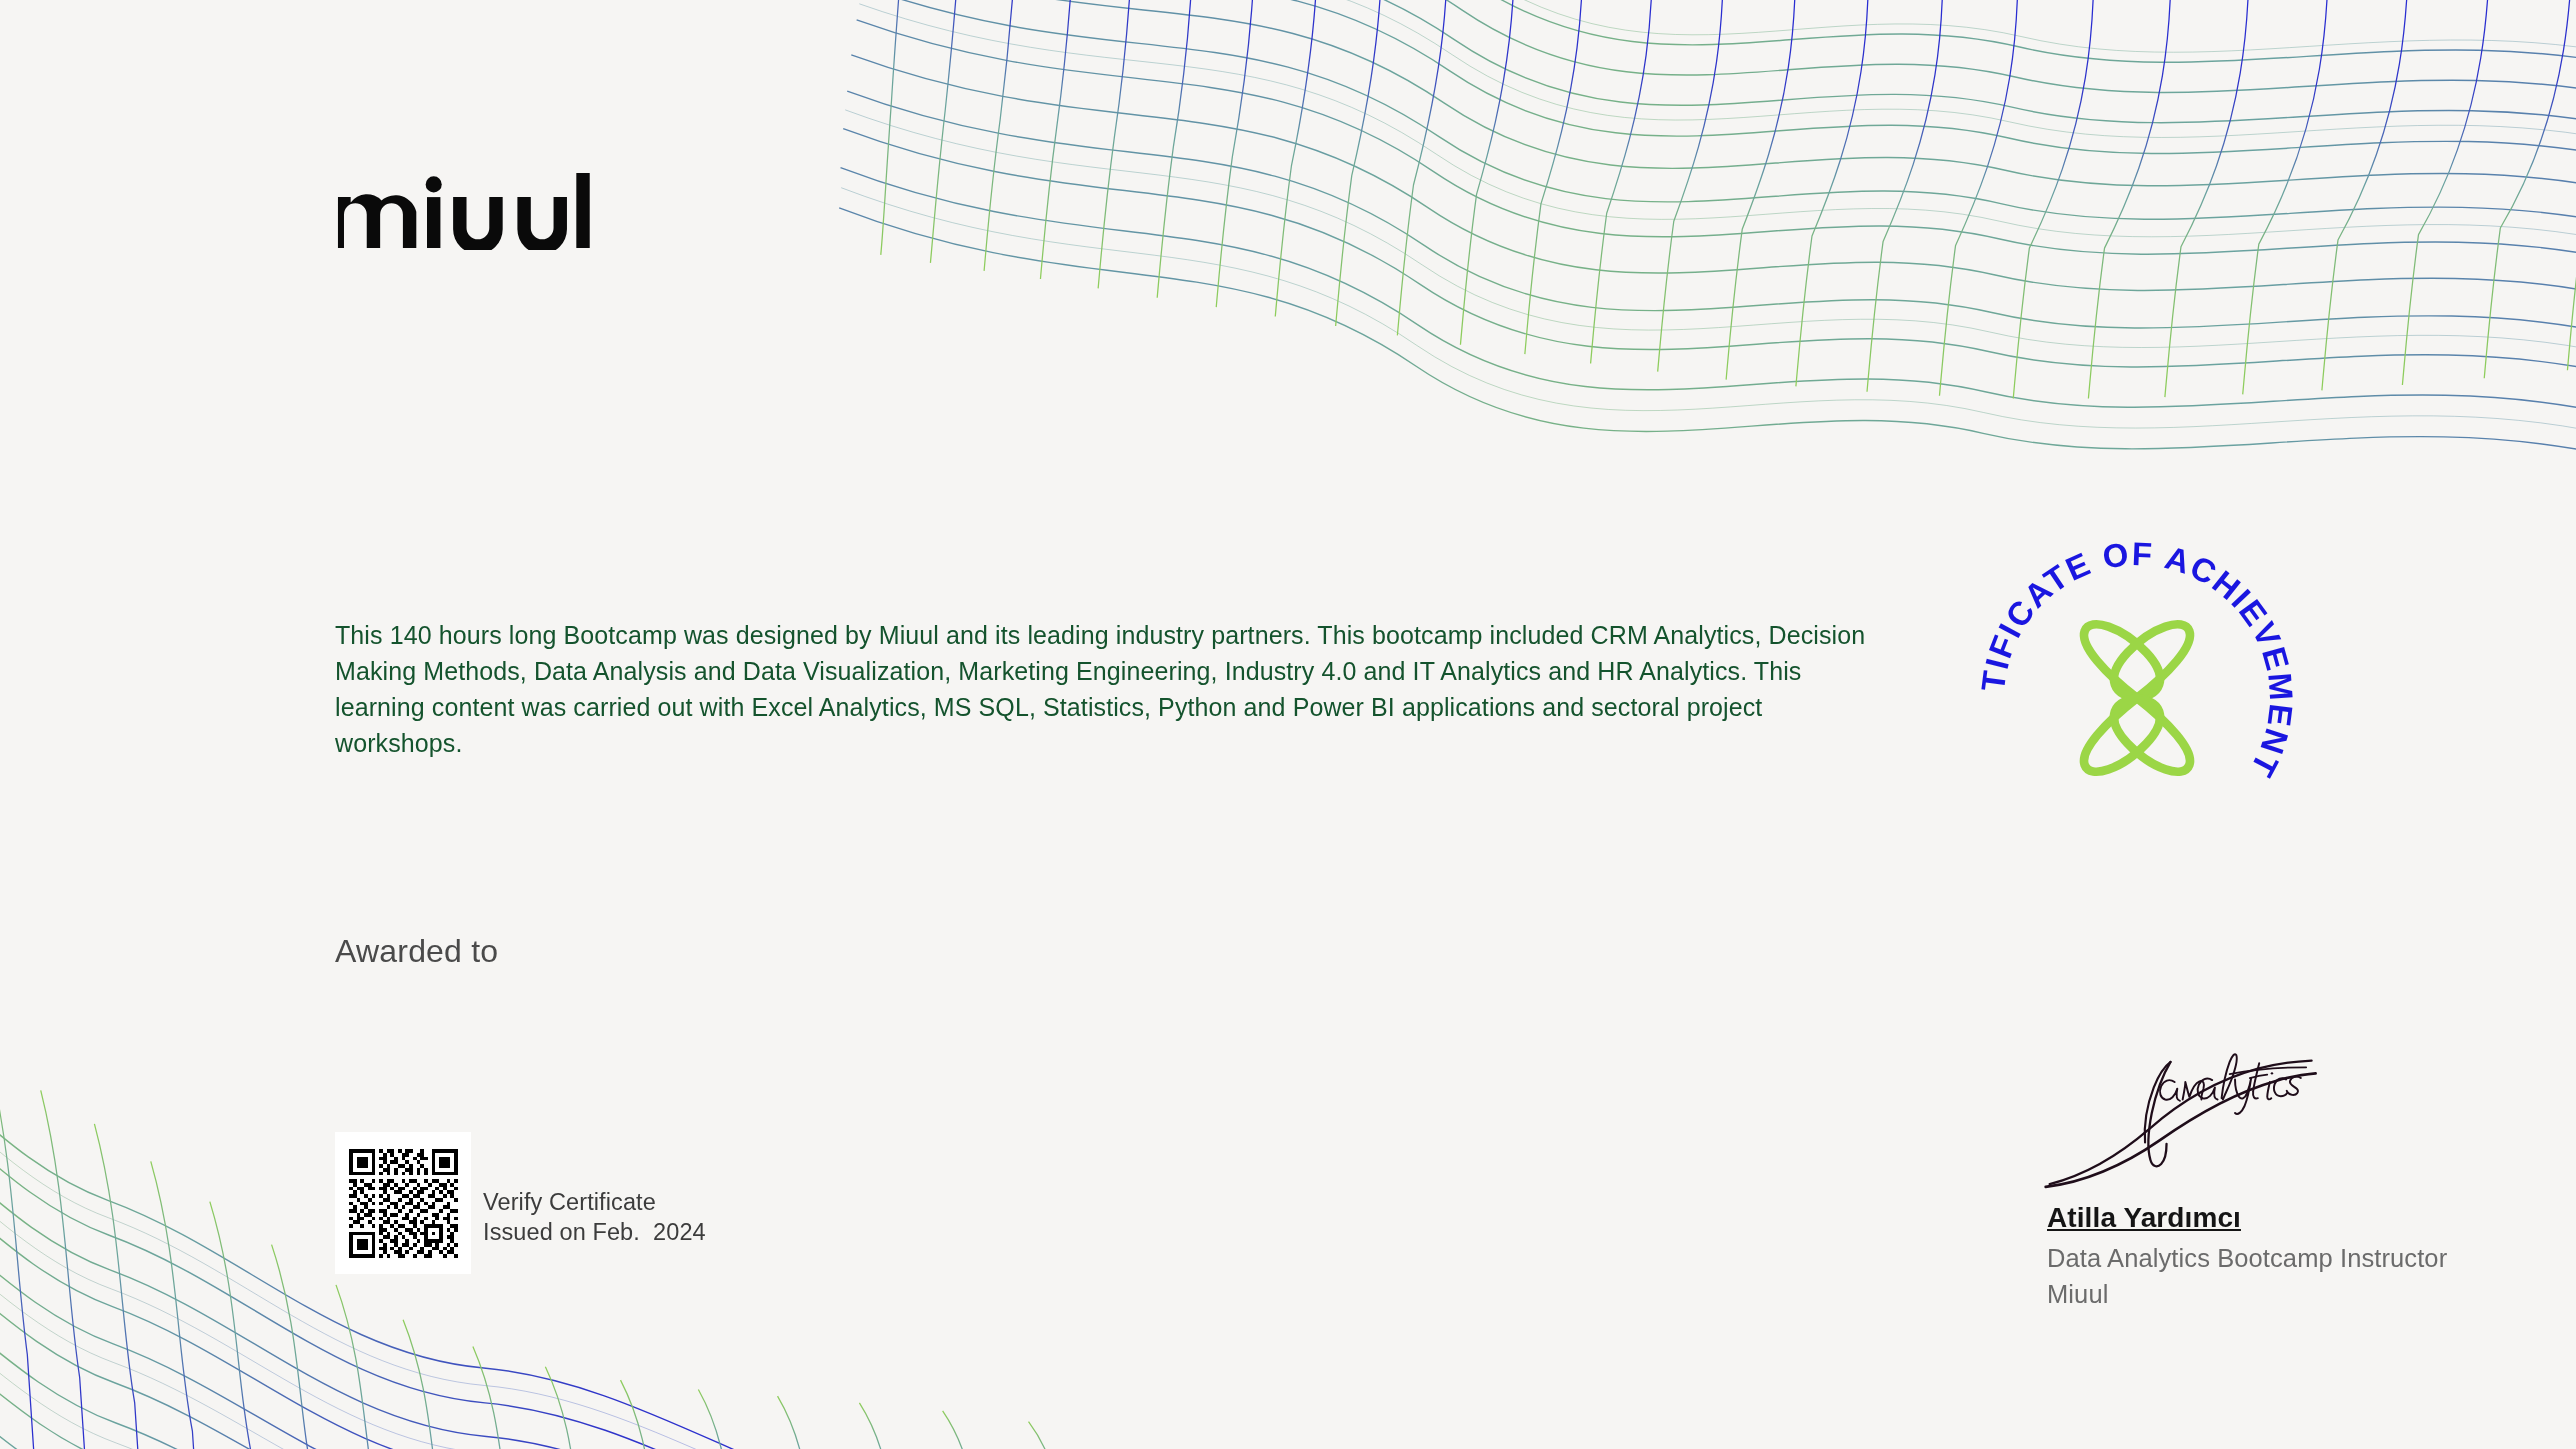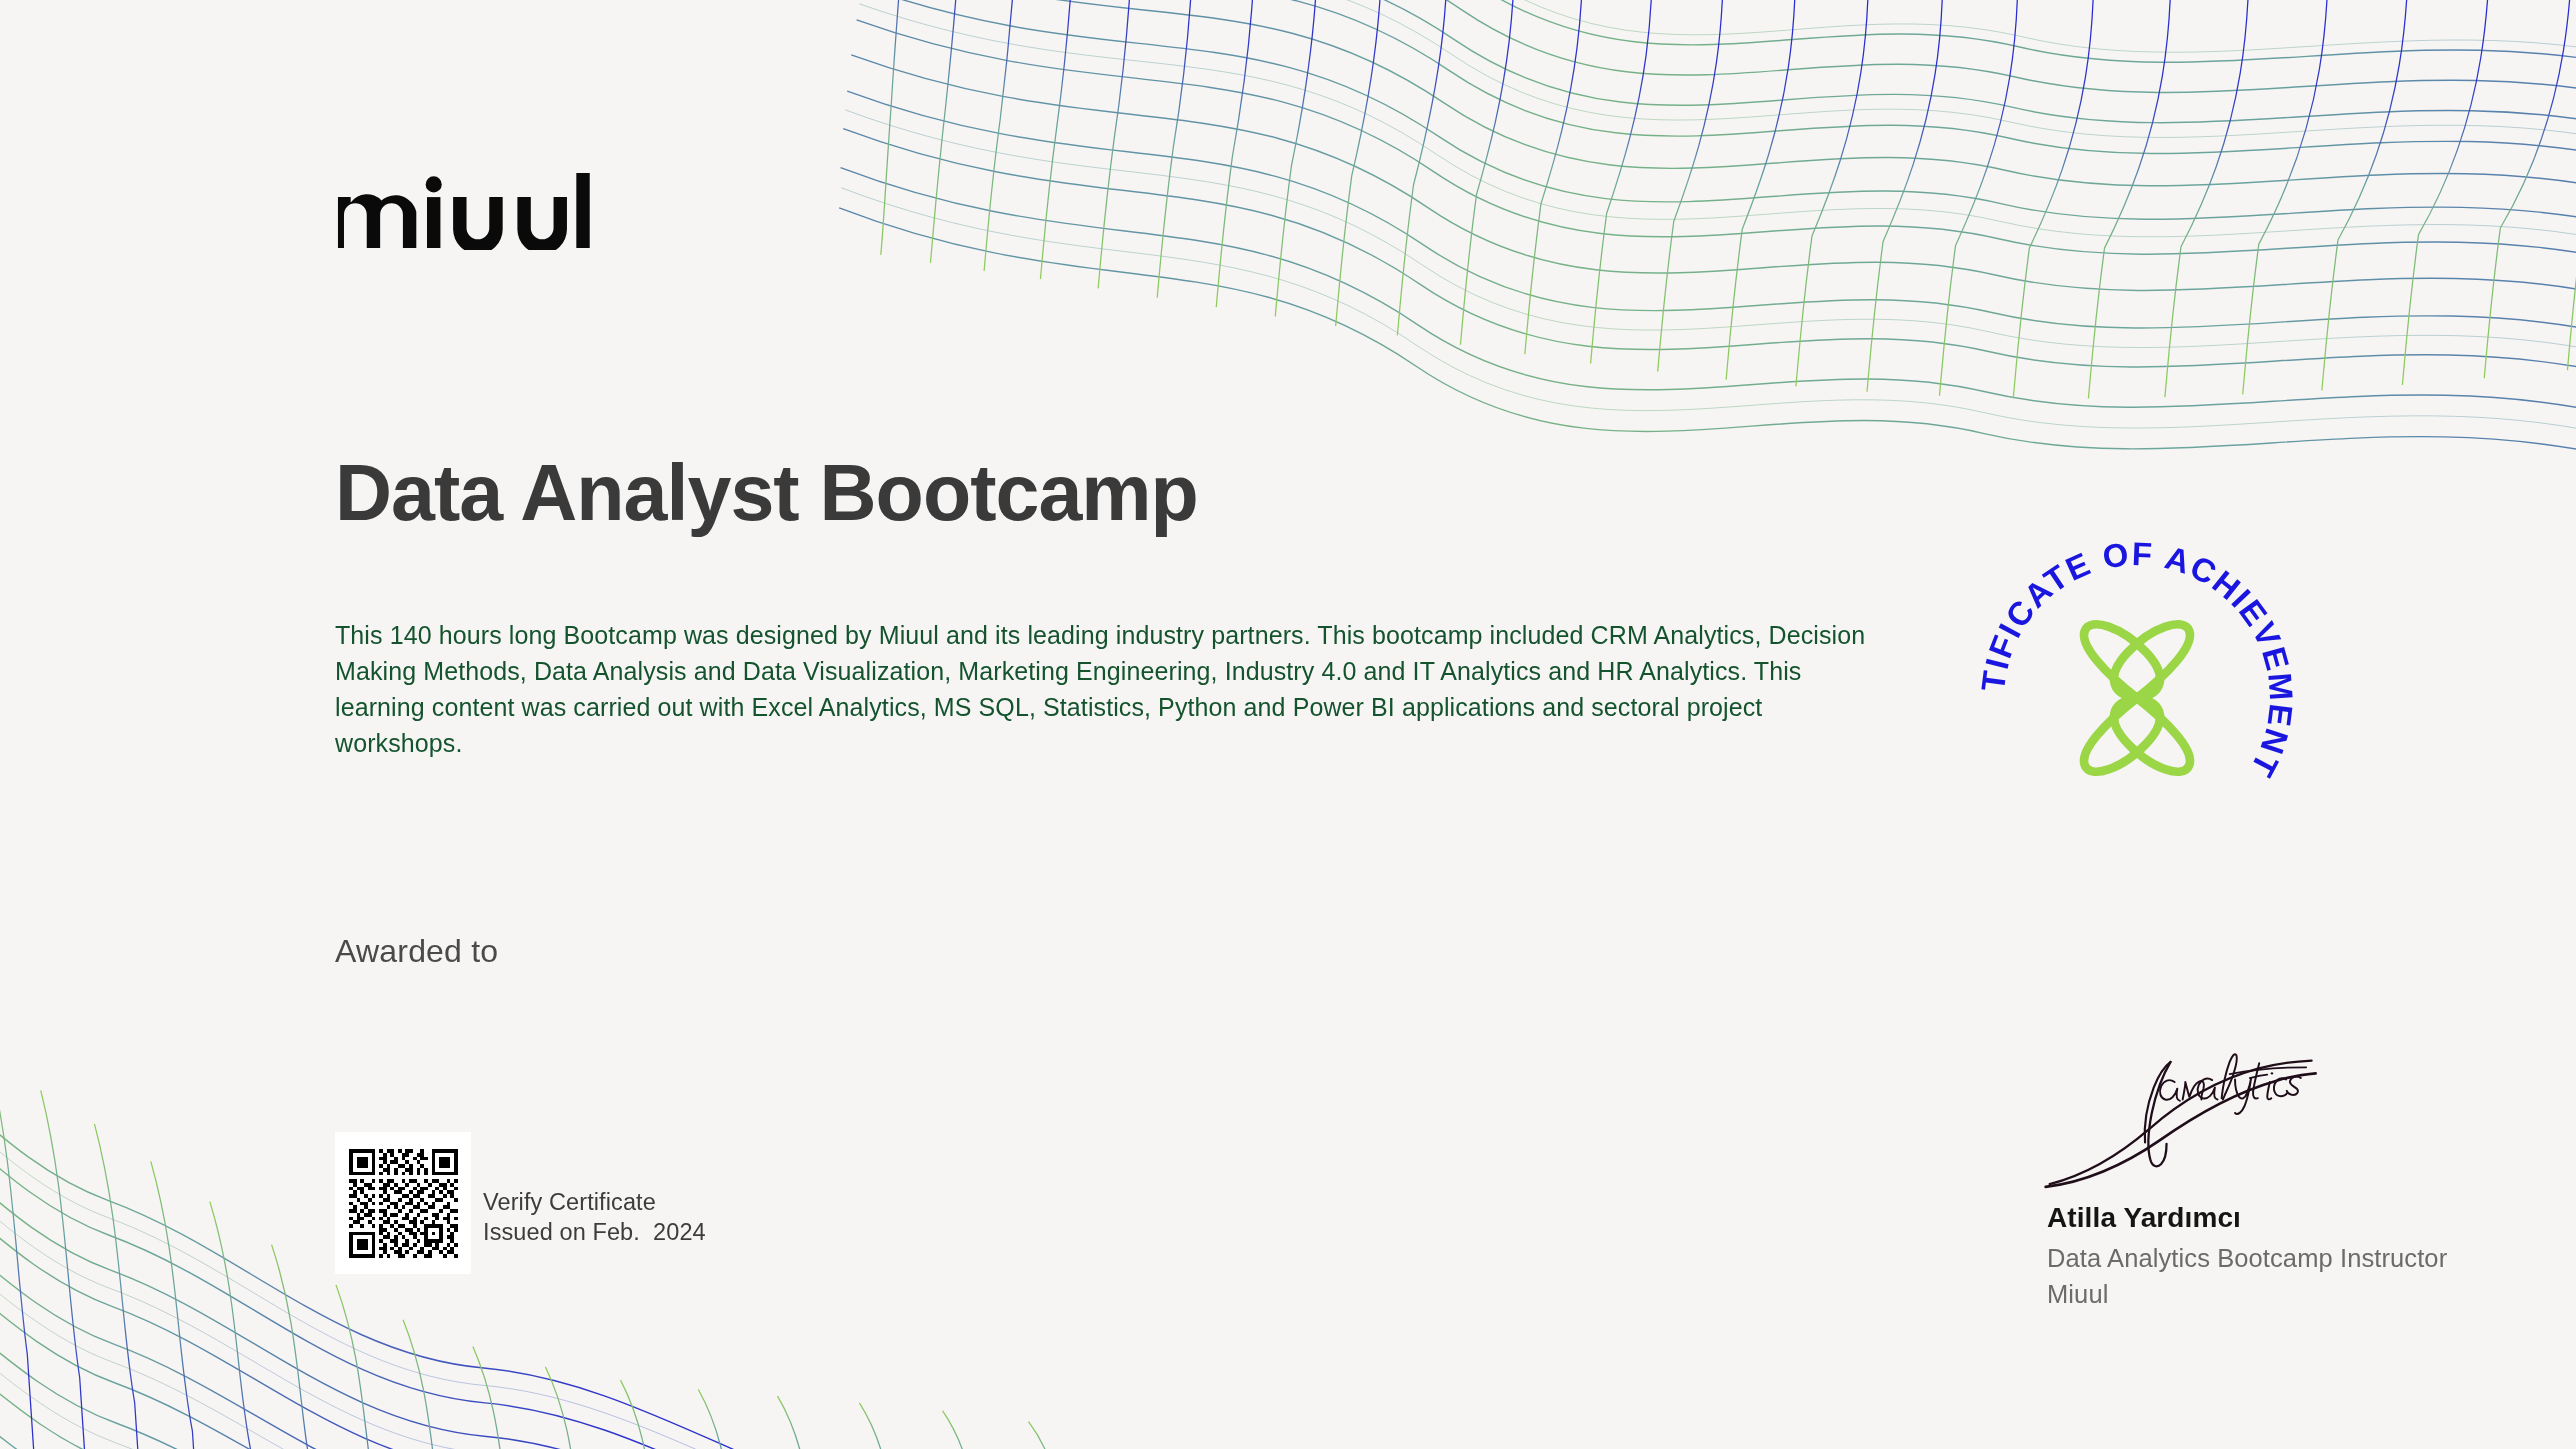--- a/index.html
+++ b/index.html
@@ -130,20 +130,21 @@
   }
   .sig-name {
     position: absolute;
     left: 2047px;
     top: 1202px;
     font-size: 28px;
     font-weight: 700;
     color: #151515;
     letter-spacing: 0.1px;
     white-space: nowrap;
+    text-decoration: underline;
   }
   .sig-role {
     position: absolute;
     left: 2047px;
     top: 1240px;
     font-size: 25.5px;
     line-height: 36px;
     color: #6b6b6b;
     letter-spacing: 0.1px;
     white-space: pre-line;
@@ -290,21 +291,20 @@
       <circle cx="147" cy="17" r="12"></circle>
 
       <path d="M176,36 h20 v46 a17,17 0 0 0 34,0 V36 h20 v48 a37,37 0 0 1 -74,0 Z"></path>
 
       <path d="M272,36 h20 v46 a17,17 0 0 0 34,0 V36 h20 v48 a37,37 0 0 1 -74,0 Z"></path>
 
       <rect x="360" y="0" width="20" height="112"></rect>
     </g>
   </svg>
 
-  <div class="title">Data Analyst Bootcamp</div>
 
   <div class="desc">This 140 hours long Bootcamp was designed by Miuul and its leading industry partners. This bootcamp included CRM Analytics, Decision Making Methods, Data Analysis and Data Visualization, Marketing Engineering, Industry 4.0 and IT Analytics and HR Analytics. This learning content was carried out with Excel Analytics, MS SQL, Statistics, Python and Power BI applications and sectoral project workshops.</div>
 
   <div class="awarded-label">Awarded to</div>
 
   <div class="qr-card">
     <svg width="109" height="109" viewBox="0 0 29 29" shape-rendering="crispEdges" aria-hidden="true">
       <rect width="29" height="29" fill="#ffffff"></rect>
       <g fill="#000000">
 

